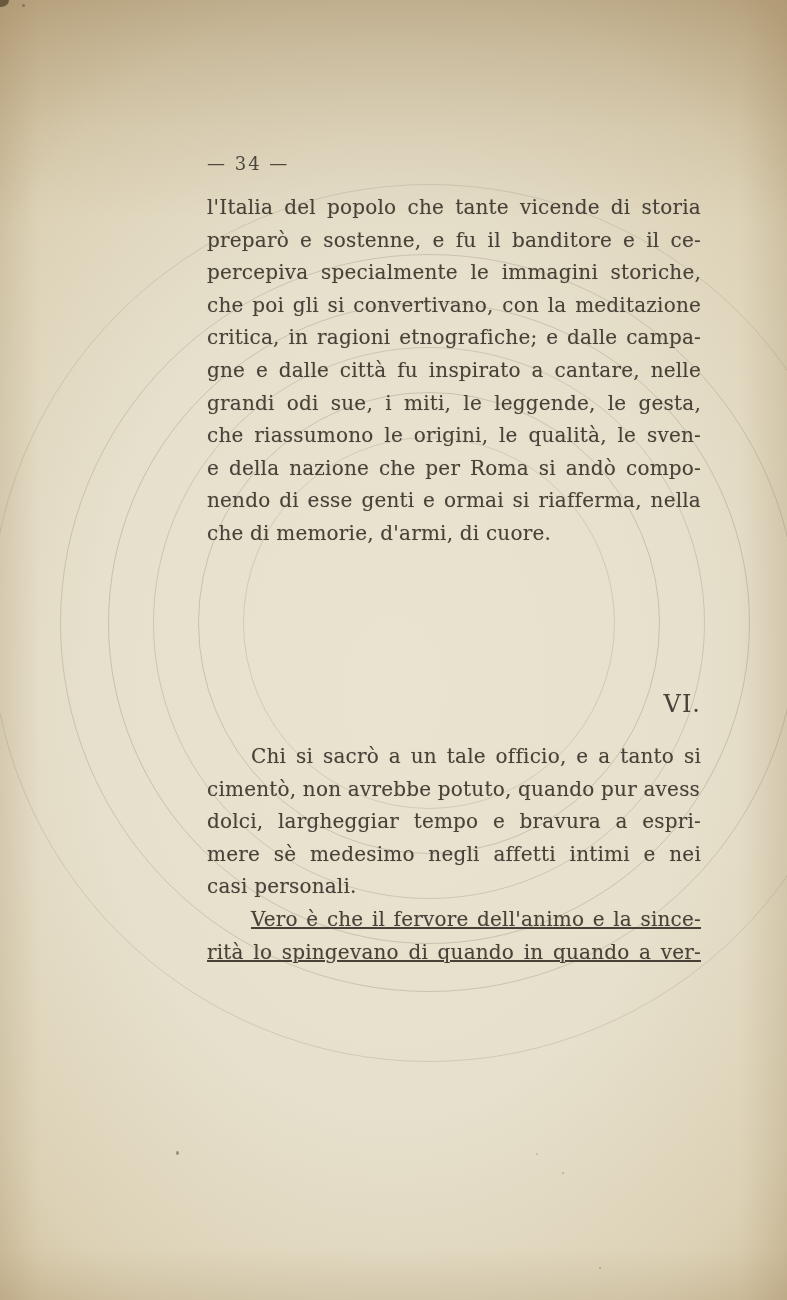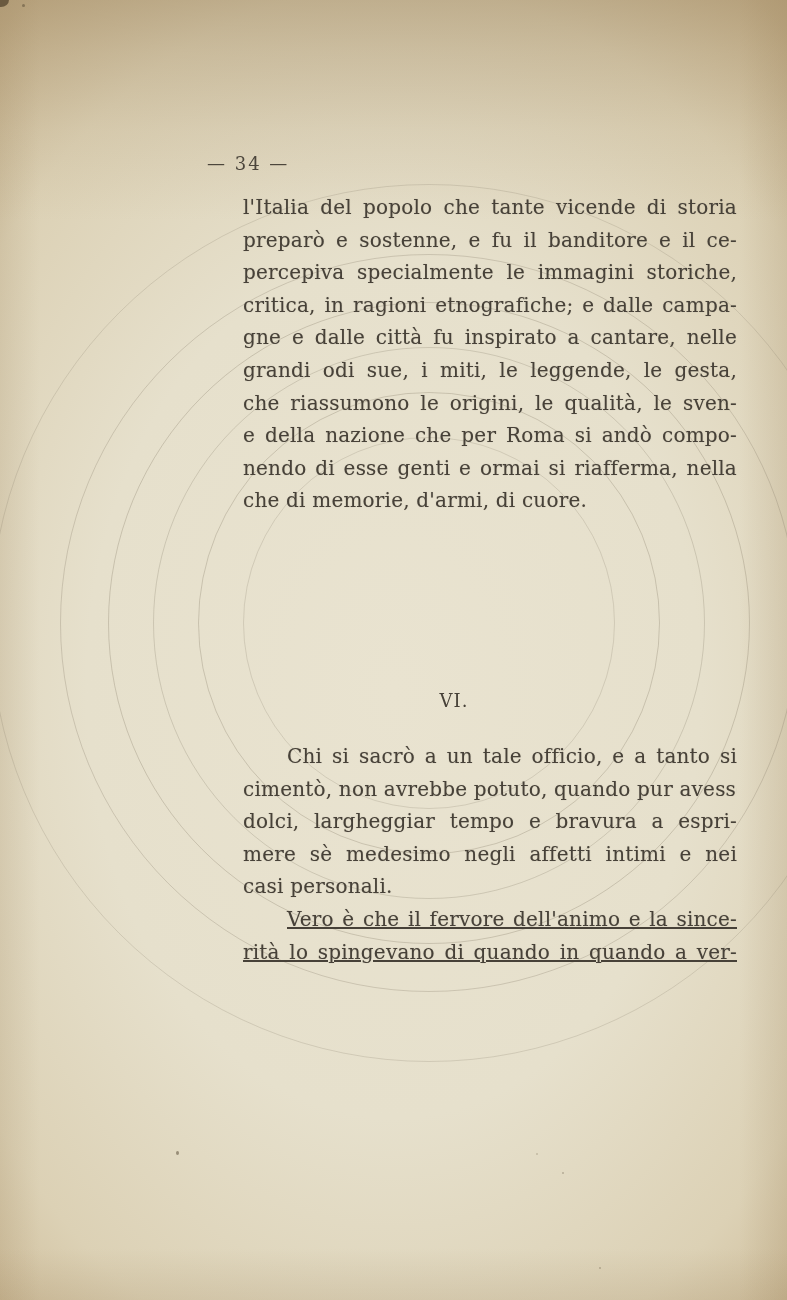--- a/index.html
+++ b/index.html
@@ -37,32 +37,31 @@
     top: 153px; left: 207px; width: 494px;
     text-align: left;
     font-size: 18px;
     letter-spacing: 2px;
     color: #4c463c;
   }
 
   .heading {
     position: absolute;
     top: 690px; left: 207px; width: 494px;
-    text-align: center;
-    font-size: 18px;
+    text-align: right;
+    font-size: 24px;
     letter-spacing: 1px;
   }
 
   .para {
     position: absolute;
     left: 207px; width: 494px;
     font-size: 20px;
     letter-spacing: 0.2px;
     text-shadow: 0 0 1px rgba(70,64,54,0.28);
-    margin-left: 36px;
   }
   .para1 { top: 191px; }
   .para2 { top: 740px; }
   .para3 { top: 903px; text-decoration: underline; }
 
   .line {
     height: 32.6px;
     line-height: 32.6px;
     text-align: justify;
     text-align-last: justify;
@@ -104,20 +103,21 @@
   <div class="speck sp3"></div>
   <div class="speck sp4"></div>
   <div class="speck sp5"></div>
 
   <div class="pagenum">— 34 —</div>
 
   <div class="para para1">
       <div class="line">l'Italia del popolo che tante vicende di storia</div>
       <div class="line">preparò e sostenne, e fu il banditore e il ce-</div>
       <div class="line">percepiva specialmente le immagini storiche,</div>
+      <div class="line">che poi gli si convertivano, con la meditazione</div>
       <div class="line">critica, in ragioni etnografiche; e dalle campa-</div>
       <div class="line">gne e dalle città fu inspirato a cantare, nelle</div>
       <div class="line">grandi odi sue, i miti, le leggende, le gesta,</div>
       <div class="line">che riassumono le origini, le qualità, le sven-</div>
       <div class="line">e della nazione che per Roma si andò compo-</div>
       <div class="line">nendo di esse genti e ormai si riafferma, nella</div>
       <div class="line endline">che di memorie, d'armi, di cuore.</div>
     </div>
 
   <div class="heading">VI.</div>

